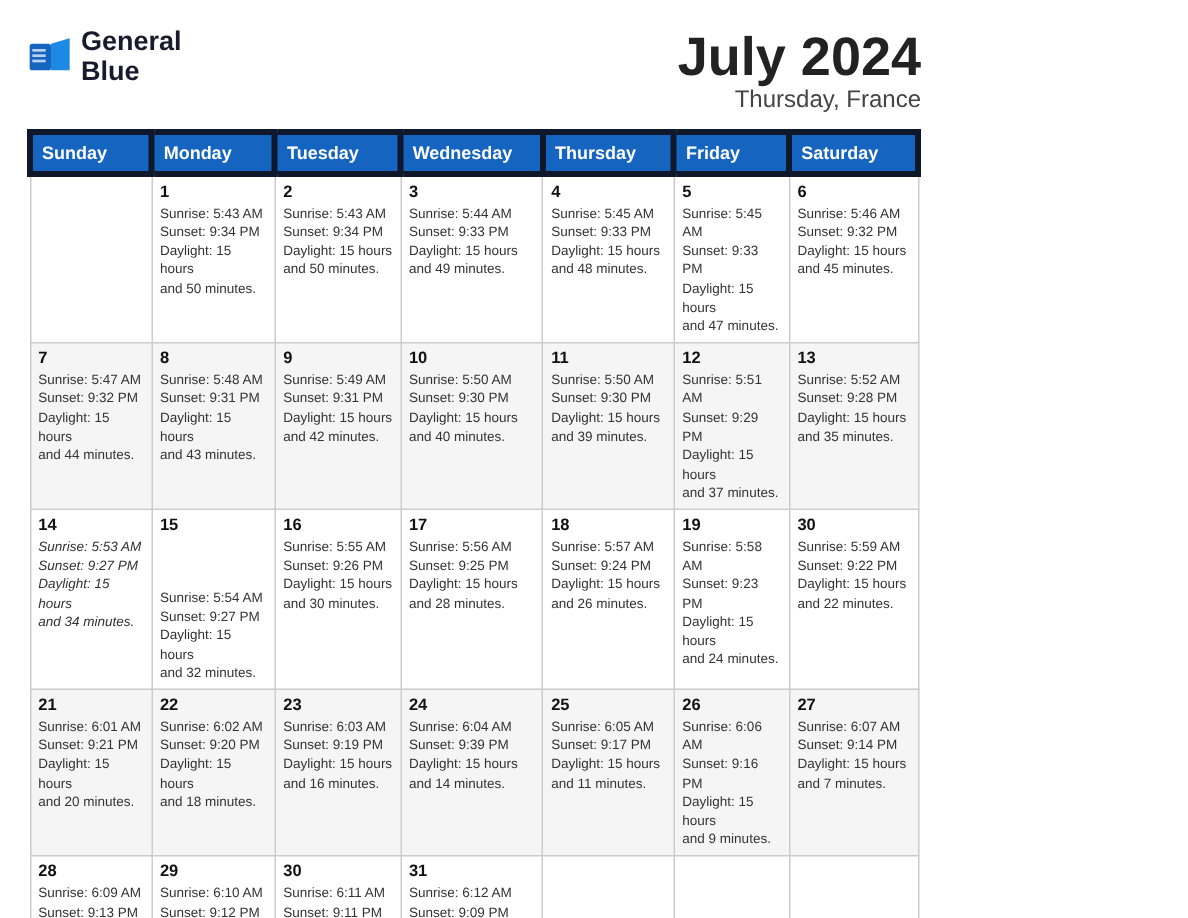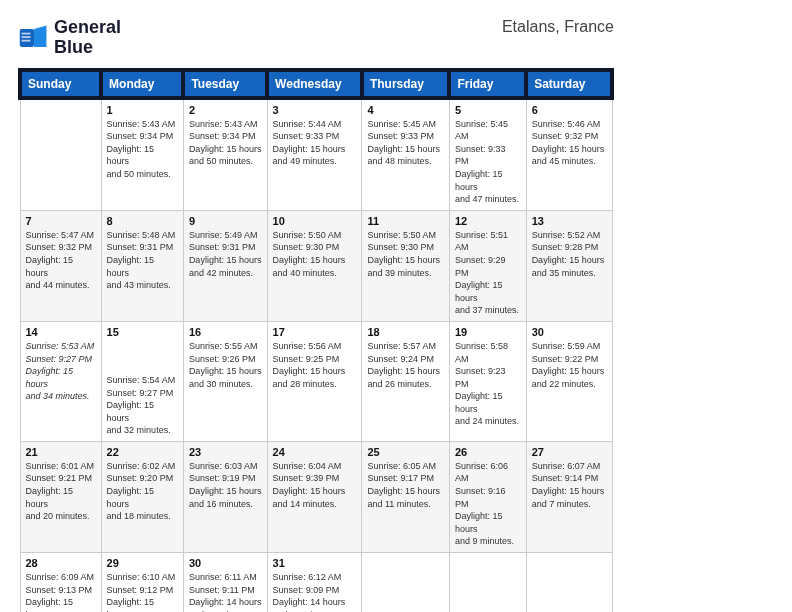--- a/index.html
+++ b/index.html
@@ -108,21 +108,22 @@
         <rect x="4" y="12" width="10" height="2" fill="white" opacity="0.7"></rect>
         <rect x="4" y="16" width="10" height="2" fill="white" opacity="0.7"></rect>
         <rect x="4" y="20" width="10" height="2" fill="white" opacity="0.7"></rect>
       </svg>
       <div class="logo-text">
         <div>General</div>
         <div>Blue</div>
       </div>
     </div>
     <div class="title-block">
-      <div class="location-title">Etalans, France</div>
+      <div class="month-title">July 2024</div>
+      <div class="location-title">Thursday, France</div>
     </div>
   </div>
 
   <table class="calendar-table">
     <thead>
       <tr>
       <th>Sunday</th>
           <th>Monday</th>
           <th>Tuesday</th>
           <th>Wednesday</th>

